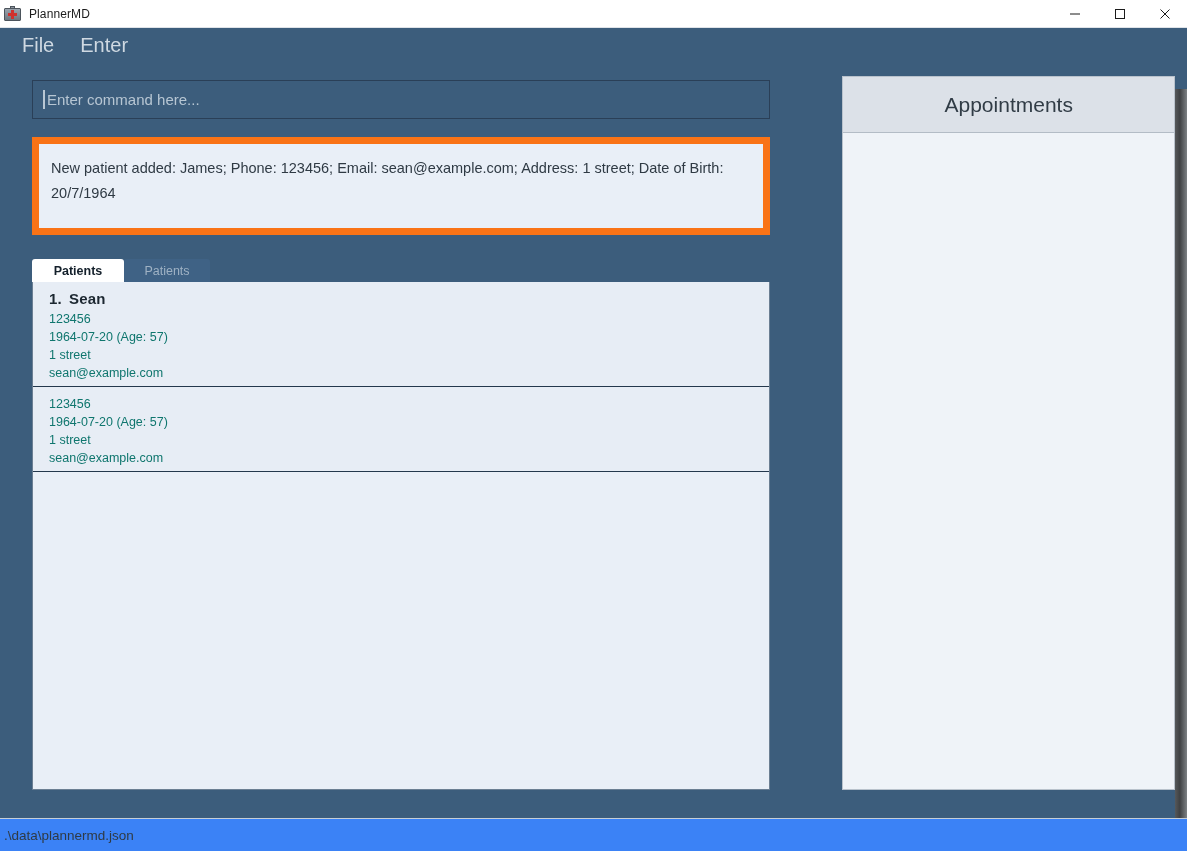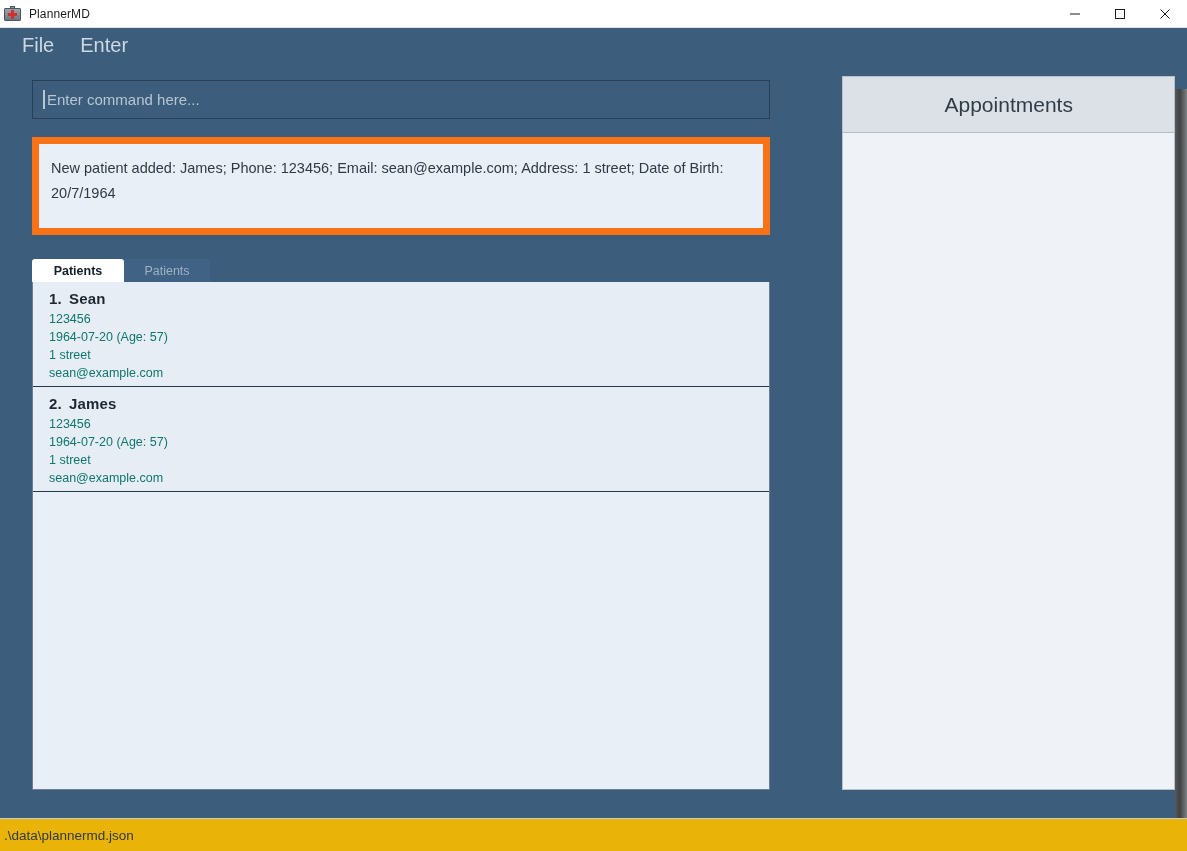--- a/index.html
+++ b/index.html
@@ -259,21 +259,21 @@
     flex: 0 0 auto;
   }
   .appt-body { flex: 1 1 auto; background: #eff3f8; }
 
   
   .left-bottom-gap { height: 28px; flex: 0 0 auto; }
 
   
   .statusbar {
     height: 32px;
-    background: #eab308;
+    background: #3b82f6;
     border-top: 1px solid #c6ced6;
     display: flex;
     align-items: center;
     padding-left: 4px;
     font-size: 13.5px;
     color: #2f3a44;
     flex: 0 0 auto;
   }
 
   
@@ -355,23 +355,20 @@
           <div class="person-head">
             <span class="idx">1.</span><span>Sean</span>
           </div>
           <div class="person-line">123456</div>
           <div class="person-line">1964-07-20 (Age: 57)</div>
           <div class="person-line">1 street</div>
           <div class="person-line">sean@example.com</div>
         </div>
 
         <div class="person-card">
-          <div class="person-head">
-            <span class="idx">2.</span><span>James</span>
-          </div>
           <div class="person-line">123456</div>
           <div class="person-line">1964-07-20 (Age: 57)</div>
           <div class="person-line">1 street</div>
           <div class="person-line">sean@example.com</div>
         </div>
 
         <div class="list-filler"></div>
       </div>
 
       <div class="left-bottom-gap"></div>

